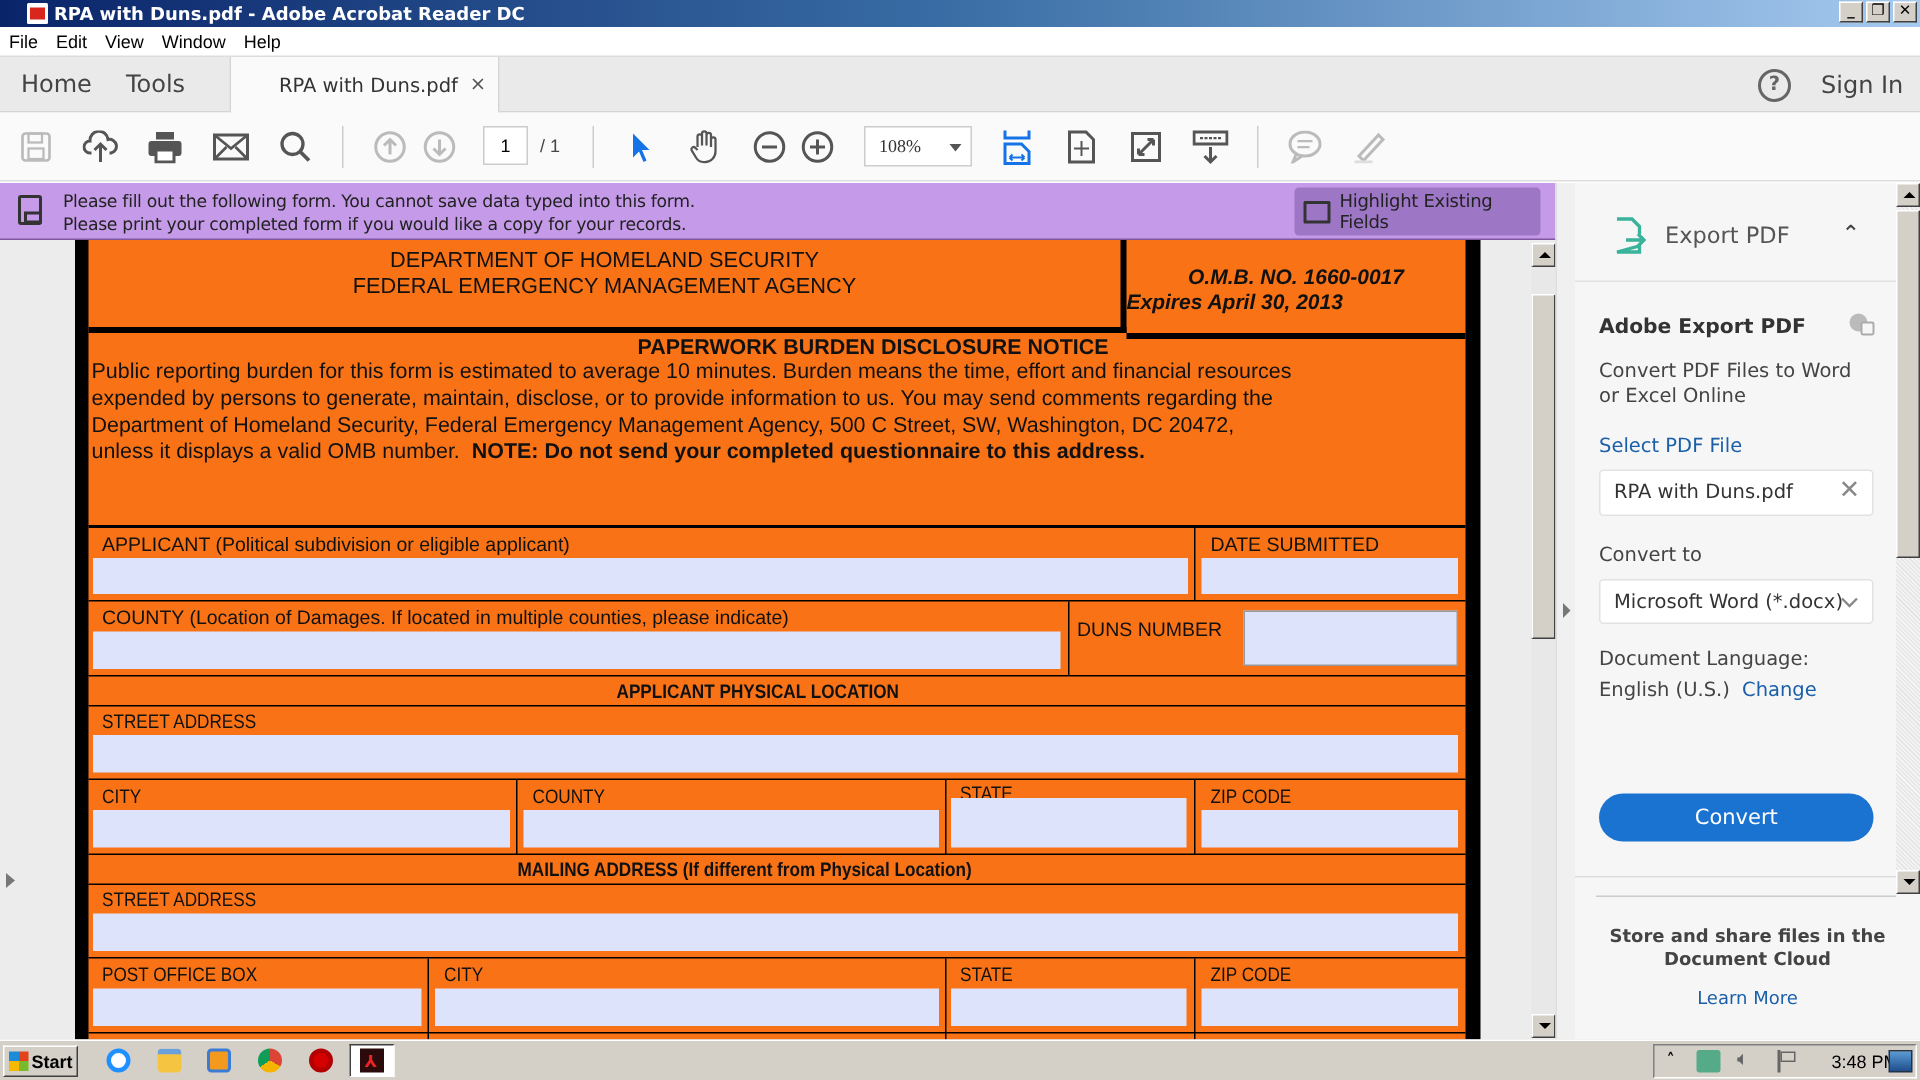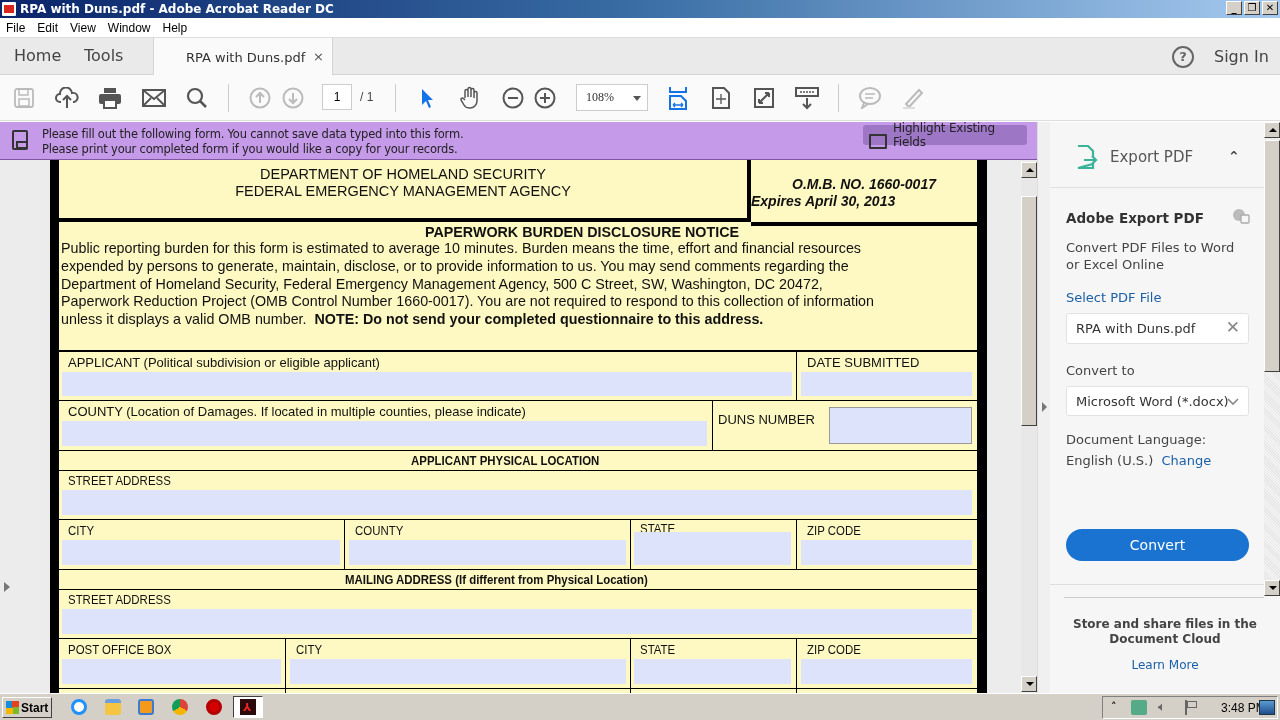--- a/index.html
+++ b/index.html
@@ -1,17 +1,17 @@
 <!DOCTYPE html>
 <html><head>
 <meta charset="utf-8">
 <style>
 *{box-sizing:border-box;margin:0;padding:0}
 body{width:1280px;height:720px;overflow:hidden;font-family:"DejaVu Sans",sans-serif;background:#fff;position:relative;font-size:12px}
-.titlebar{position:absolute;left:0;top:0;width:1280px;height:18px;background:linear-gradient(90deg,#0a246a 0%,#3a6ea5 50%,#a6caf0 100%);color:#fff;font-weight:bold;font-size:12px;display:flex;align-items:center;padding-left:2px}
+.titlebar{position:absolute;left:0;top:0;width:1280px;height:18px;background:linear-gradient(90deg,#0a246a 0%,#3a6ea5 50%,#a6caf0 100%);color:#fff;font-weight:bold;font-size:12px;display:flex;align-items:center;padding-left:18px}
 .titlebar .appicon{width:14px;height:14px;background:#fff;border-radius:1px;margin-right:4px;position:relative}
 .titlebar .appicon:after{content:"";position:absolute;left:2px;top:3px;width:10px;height:8px;background:#d9261c}
 .winctl{position:absolute;right:2px;top:1px;display:flex;gap:2px}
 .winctl span{width:16px;height:14px;background:#d4d0c8;border:1px solid #fff;border-right-color:#404040;border-bottom-color:#404040;color:#000;font-size:10px;line-height:11px;text-align:center;font-weight:bold}
 .menubar{position:absolute;top:18px;left:0;width:1280px;height:20px;background:#fff;display:flex;align-items:center;font-family:"Liberation Sans",sans-serif;font-size:12px;border-bottom:1px solid #ddd}
 .menubar span{padding:0 6px}
 .tabbar{position:absolute;top:38px;left:0;width:1280px;height:37px;background:#eaeaea;border-bottom:1px solid #d4d4d4;font-family:"DejaVu Sans",sans-serif}
 .tabbar .nav{position:absolute;top:8px;font-size:16px;color:#444}
 .tabbar .doctab{position:absolute;left:153px;top:0;width:180px;height:38px;background:#fafafa;border-left:1px solid #d4d4d4;border-right:1px solid #d4d4d4;font-size:13px;color:#333;display:flex;align-items:center;padding-left:32px}
 .tabbar .doctab .x{position:absolute;right:8px;top:11px;color:#555;font-size:13px}
@@ -21,26 +21,26 @@
 .tb{position:absolute;top:12px;width:24px;height:22px;display:flex;align-items:center;justify-content:center}
 .sep{position:absolute;top:9px;width:1px;height:28px;background:#ccc}
 .pagebox{position:absolute;left:322px;top:84px;width:30px;height:26px;border:1px solid #ccc;background:#fff;font-size:12px;text-align:center;line-height:24px;font-family:"Liberation Sans",sans-serif}
 .pagetotal{position:absolute;left:360px;top:90px;font-size:12px;color:#444;font-family:"Liberation Sans",sans-serif}
 .zoombox{position:absolute;left:576px;top:84px;width:72px;height:27px;border:1px solid #ccc;background:#fff;font-size:12px;line-height:25px;padding-left:9px;font-family:"Liberation Serif",serif;color:#333}
 .zoombox .caret{position:absolute;right:6px;top:11px;width:0;height:0;border-left:4px solid transparent;border-right:4px solid transparent;border-top:5px solid #555}
 .formbar{position:absolute;top:122px;left:0;width:1037px;height:38px;background:#c59ae8;border-bottom:1px solid #7e57a0}
 .formbar .fi{position:absolute;left:12px;top:8px;width:16px;height:20px;border:2px solid #333;border-radius:2px}
 .formbar .fi:after{content:"";position:absolute;left:2px;top:9px;width:8px;height:4px;border:2px solid #333}
 .formbar .msg{position:absolute;left:42px;top:5px;font-size:11.5px;color:#222;line-height:15px;font-family:"DejaVu Sans",sans-serif;letter-spacing:-0.2px}
-.hlbtn{position:absolute;left:863px;top:125px;width:164px;height:20px;background:#9e76c6;border-radius:3px;font-size:12px;color:#222;display:flex;align-items:center;padding-left:30px;letter-spacing:-0.2px}
+.hlbtn{position:absolute;left:863px;top:125px;width:164px;height:32px;background:#9e76c6;border-radius:3px;font-size:12px;color:#222;display:flex;align-items:center;padding-left:30px;letter-spacing:-0.2px}
 .hlbtn .ic{position:absolute;left:6px;top:9px;width:18px;height:15px;border:2px solid #333;border-radius:1px}
 .docarea{position:absolute;top:160px;left:0;width:1037px;height:533px;background:#ececec;overflow:hidden}
 .lefttoggle{position:absolute;left:4px;top:422px;width:0;height:0;border-top:5px solid transparent;border-bottom:5px solid transparent;border-left:6px solid #777}
 .page{position:absolute;left:50px;top:0;width:937px;height:540px;background:#000}
-.pinner{position:absolute;left:9px;top:0;width:918px;height:540px;background:#fef9c3;font-family:"Liberation Sans",sans-serif;color:#111}
+.pinner{position:absolute;left:9px;top:0;width:918px;height:540px;background:#f97316;font-family:"Liberation Sans",sans-serif;color:#111}
 .vscroll{position:absolute;left:1021px;top:162px;width:16px;height:530px;background:#e8e8e8}
 .sbtn{position:absolute;left:0;width:16px;height:16px;background:#d4d0c8;border:1px solid #fff;border-right-color:#404040;border-bottom-color:#404040}
 .sbtn.up:after{content:"";position:absolute;left:4px;top:5px;border-left:4px solid transparent;border-right:4px solid transparent;border-bottom:4px solid #000}
 .sbtn.dn:after{content:"";position:absolute;left:4px;top:5px;border-left:4px solid transparent;border-right:4px solid transparent;border-top:4px solid #000}
 .thumb{position:absolute;left:0;top:34px;width:16px;height:230px;background:#d4d0c8;border:1px solid #fff;border-right-color:#404040;border-bottom-color:#404040}
 .abs{position:absolute}
 .hl{position:absolute;background:#dde3fb}
 .line{position:absolute;background:#000}
 .lbl{position:absolute;font-size:13px;white-space:nowrap}
 .lbl.narrow{font-family:"Liberation Sans",sans-serif;font-size:13px;transform:scaleX(0.88);transform-origin:left}
@@ -228,21 +228,20 @@
       <div class="line" style="left:0;top:58px;width:692px;height:4px"></div>
       <div class="line" style="left:692px;top:62px;width:226px;height:4px"></div>
       <div class="lbl" style="left:692px;width:226px;top:16px;text-align:center;font-size:14px;font-weight:bold;font-style:italic">O.M.B. NO. 1660-0017</div>
       <div class="lbl" style="left:692px;width:226px;top:33px;font-size:14px;font-weight:bold;font-style:italic">Expires April 30, 2013</div>
 
       <div class="lbl" style="left:0;width:1046px;top:64px;text-align:center;font-size:14.3px;font-weight:bold">PAPERWORK BURDEN DISCLOSURE NOTICE</div>
       <div class="para">
         <div>Public reporting burden for this form is estimated to average 10 minutes.  Burden means the time, effort and financial resources</div>
         <div>expended by persons to generate, maintain, disclose, or to provide information to us.  You may send comments regarding the</div>
         <div>Department of Homeland Security, Federal Emergency Management Agency, 500 C Street, SW, Washington, DC 20472,</div>
-        <div>Paperwork Reduction Project (OMB Control Number 1660-0017).   You are not required to respond to this collection of information</div>
         <div><span style="white-space:pre">unless it displays a valid OMB number.  </span><b>NOTE:  Do not send your completed questionnaire to this address.</b></div>
       </div>
       <div class="line" style="left:0;top:190px;width:918px;height:2px"></div>
 
       <div class="lbl" style="left:9px;top:195px">APPLICANT (Political subdivision or eligible applicant)</div>
       <div class="hl" style="left:3px;top:212px;width:730px;height:24px"></div>
       <div class="line" style="left:737px;top:192px;width:1px;height:48px"></div>
       <div class="lbl" style="left:748px;top:195px">DATE SUBMITTED</div>
       <div class="hl" style="left:742px;top:212px;width:171px;height:24px"></div>
       <div class="line" style="left:0;top:240px;width:918px;height:1px"></div>

